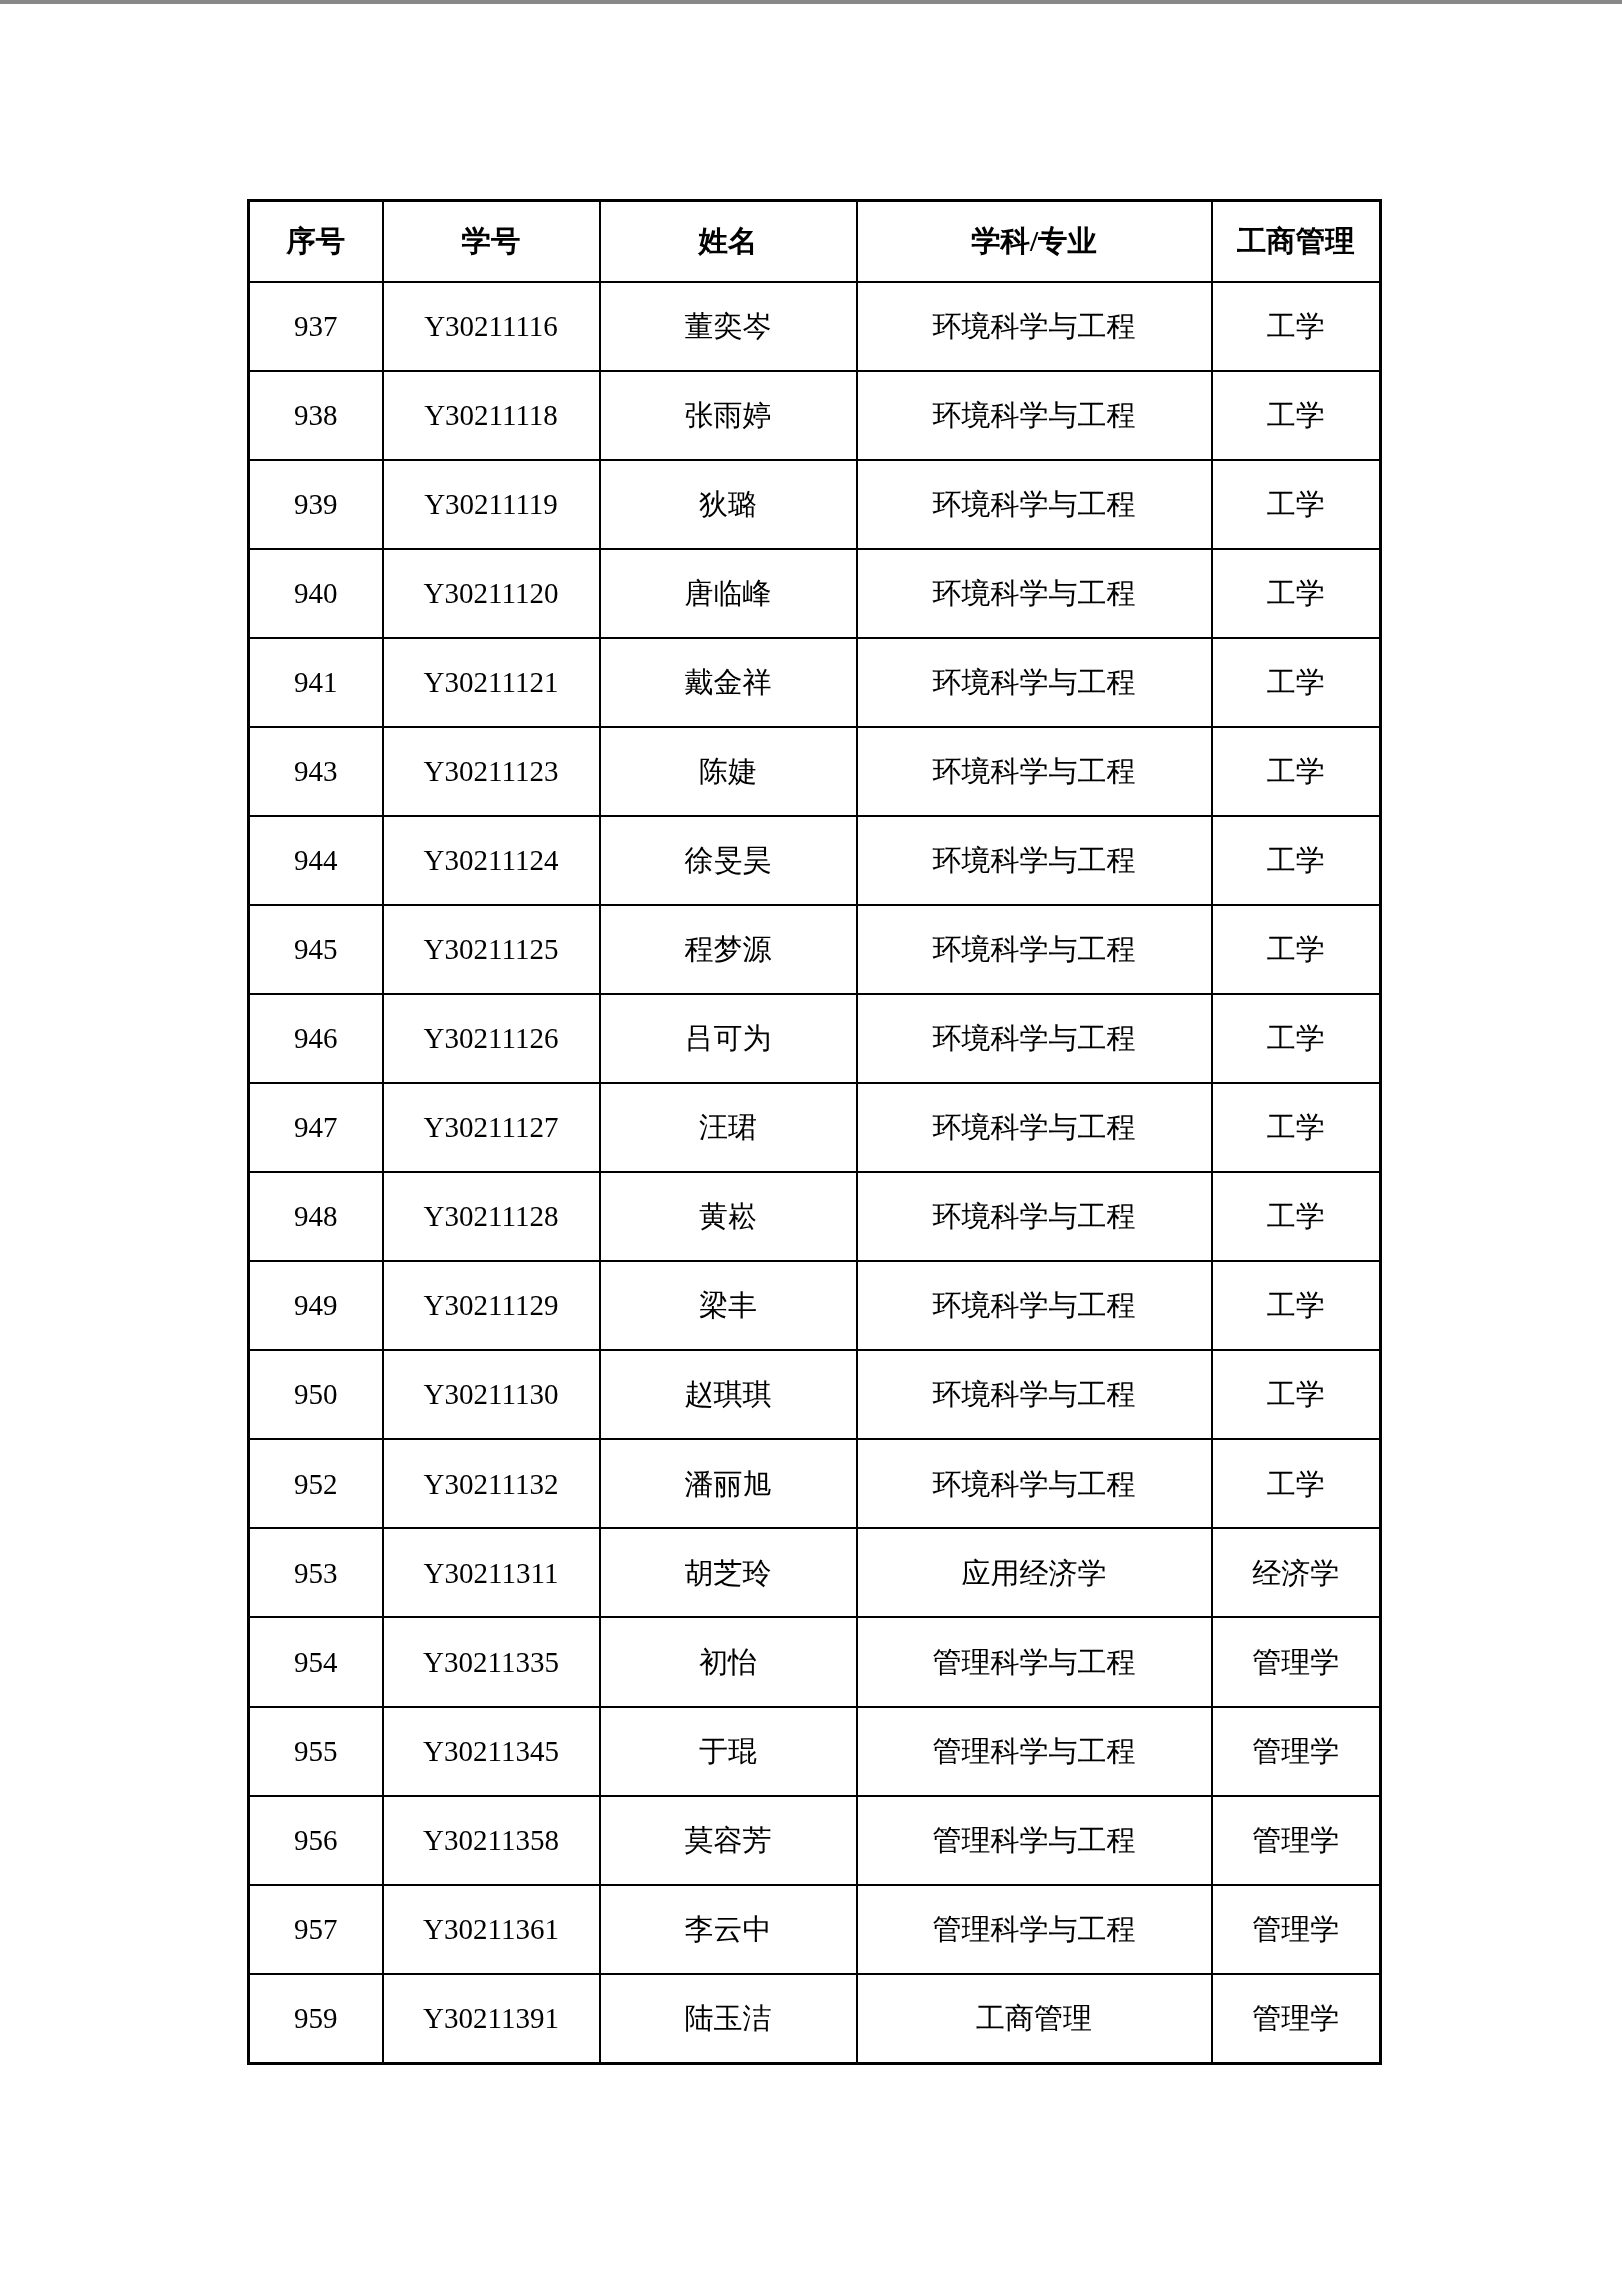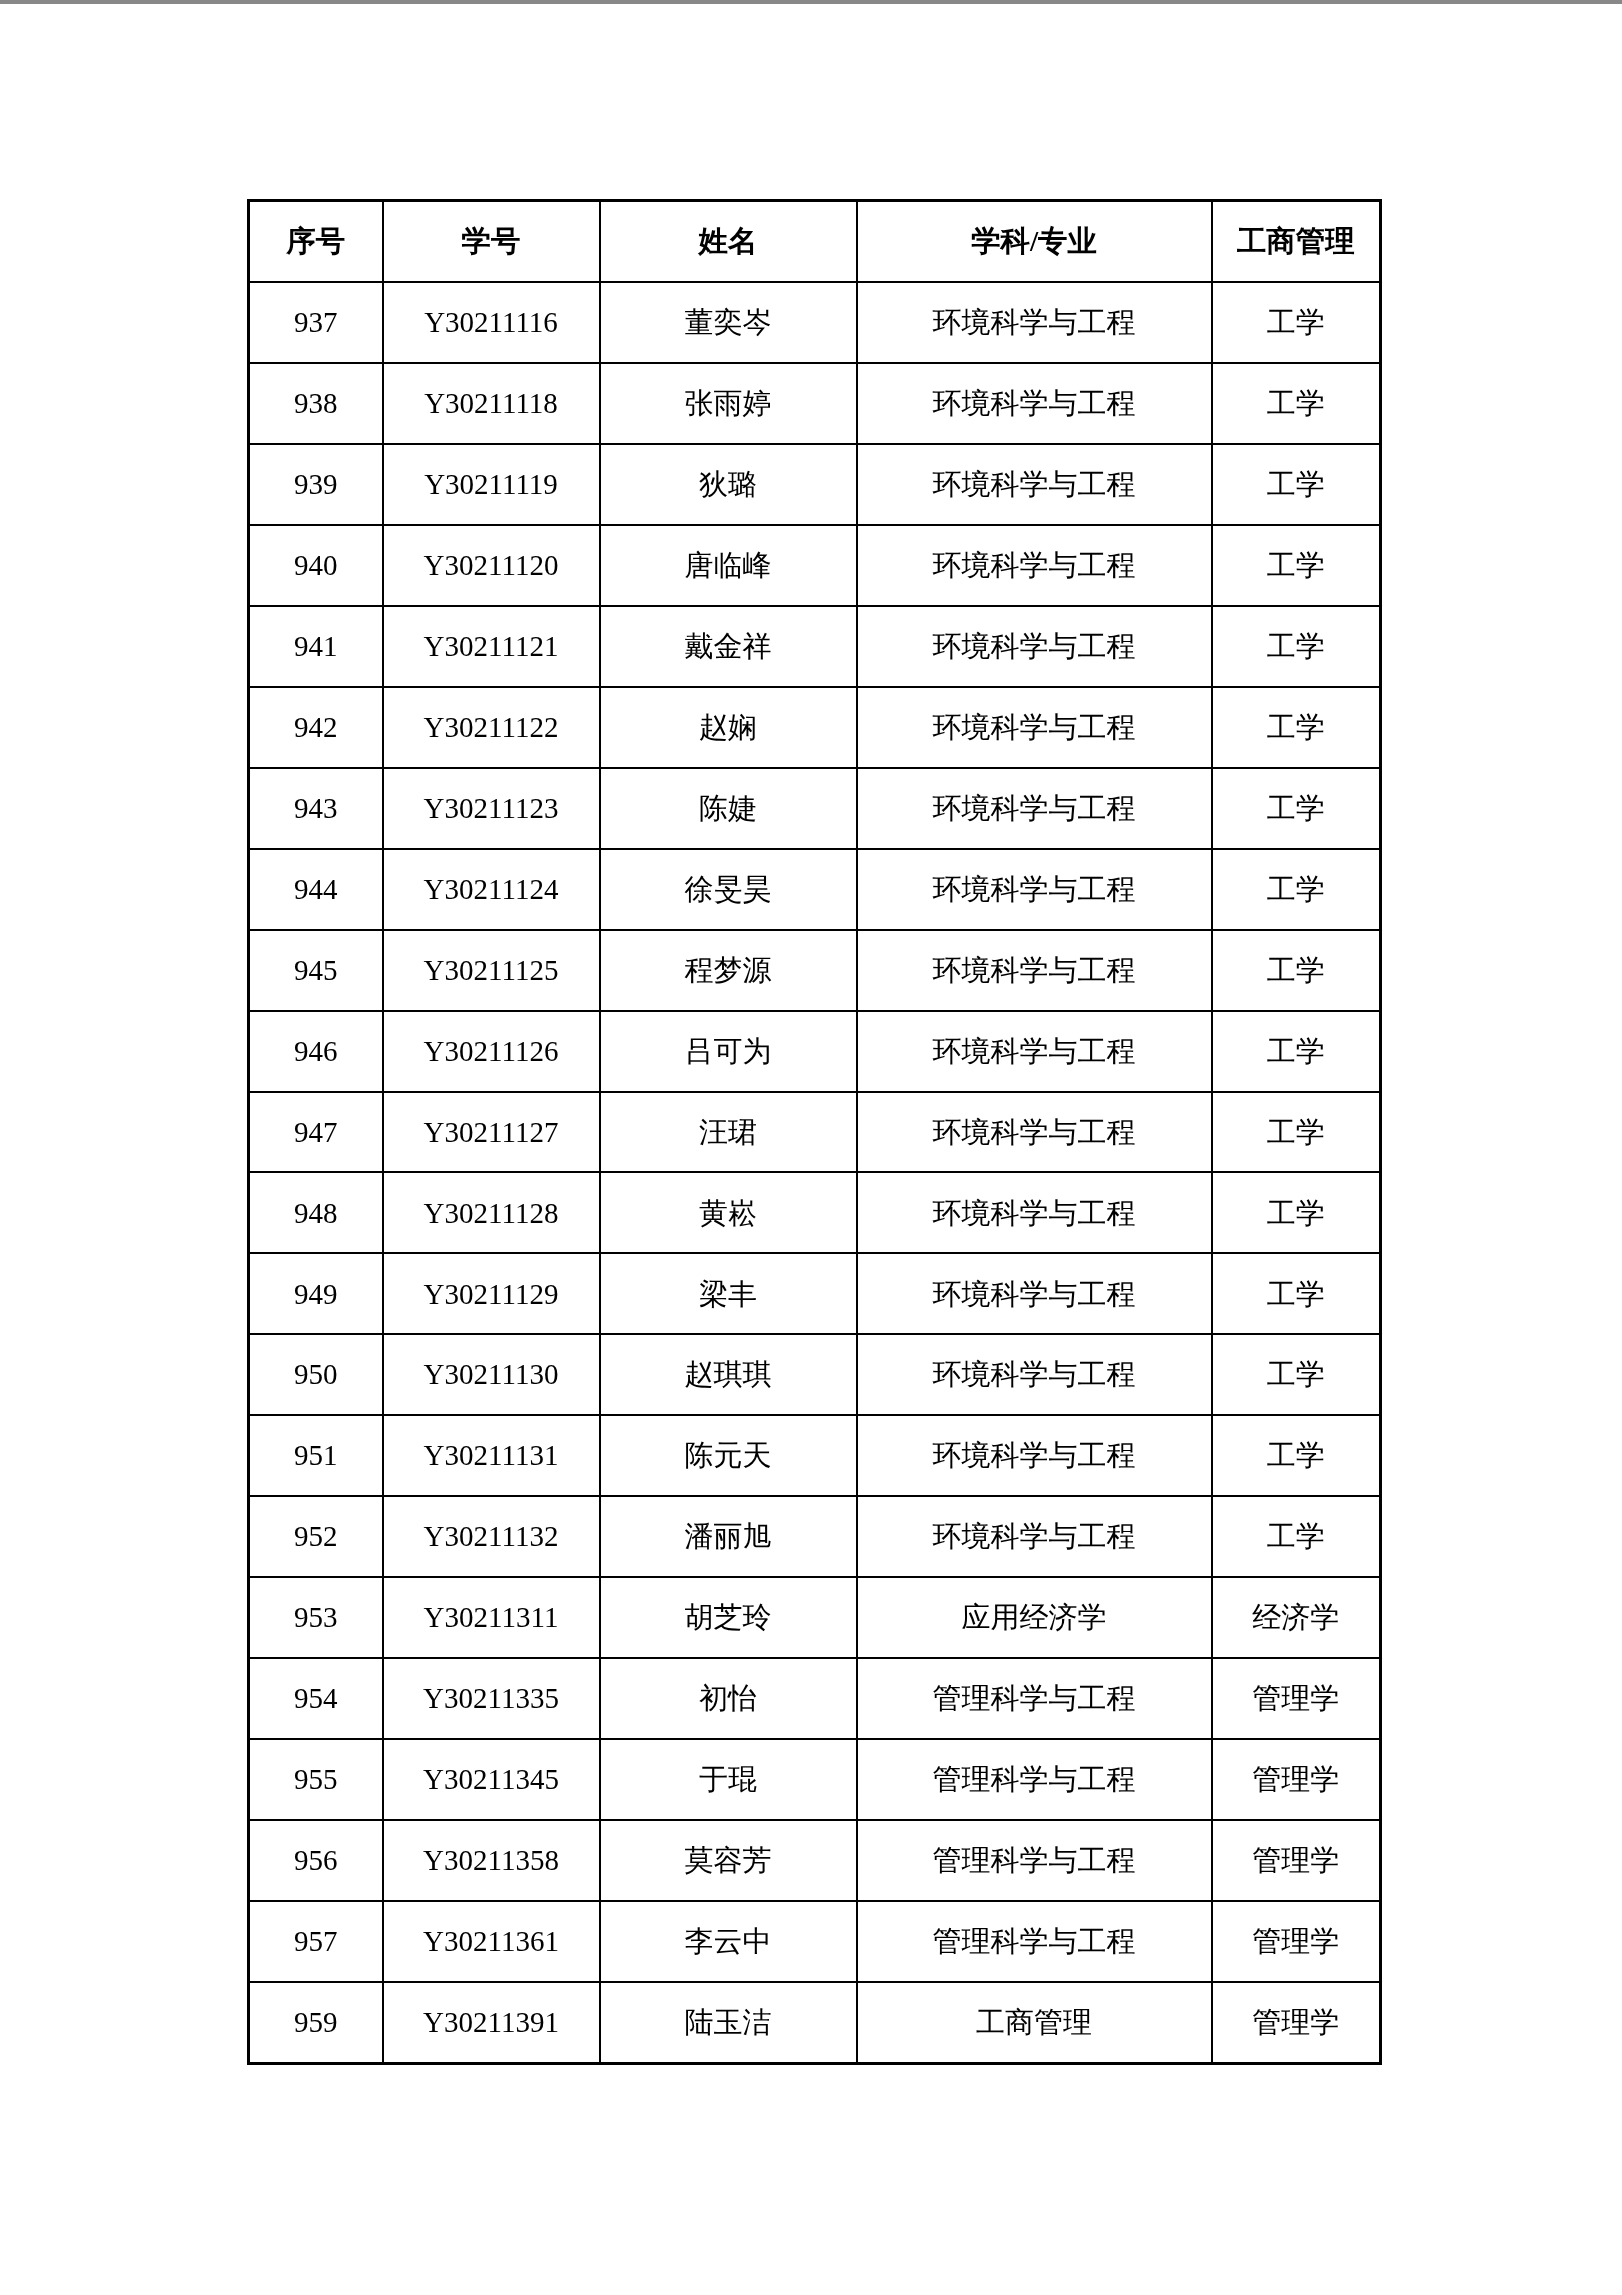--- a/index.html
+++ b/index.html
@@ -108,27 +108,20 @@
           <td>工学</td>
         </tr>
         <tr>
           <td>941</td>
           <td>Y30211121</td>
           <td>戴金祥</td>
           <td>环境科学与工程</td>
           <td>工学</td>
         </tr>
         <tr>
-          <td>942</td>
-          <td>Y30211122</td>
-          <td>赵娴</td>
-          <td>环境科学与工程</td>
-          <td>工学</td>
-        </tr>
-        <tr>
           <td>943</td>
           <td>Y30211123</td>
           <td>陈婕</td>
           <td>环境科学与工程</td>
           <td>工学</td>
         </tr>
         <tr>
           <td>944</td>
           <td>Y30211124</td>
           <td>徐旻昊</td>
@@ -167,27 +160,20 @@
           <td>949</td>
           <td>Y30211129</td>
           <td>梁丰</td>
           <td>环境科学与工程</td>
           <td>工学</td>
         </tr>
         <tr>
           <td>950</td>
           <td>Y30211130</td>
           <td>赵琪琪</td>
-          <td>环境科学与工程</td>
-          <td>工学</td>
-        </tr>
-        <tr>
-          <td>951</td>
-          <td>Y30211131</td>
-          <td>陈元天</td>
           <td>环境科学与工程</td>
           <td>工学</td>
         </tr>
         <tr>
           <td>952</td>
           <td>Y30211132</td>
           <td>潘丽旭</td>
           <td>环境科学与工程</td>
           <td>工学</td>
         </tr>

